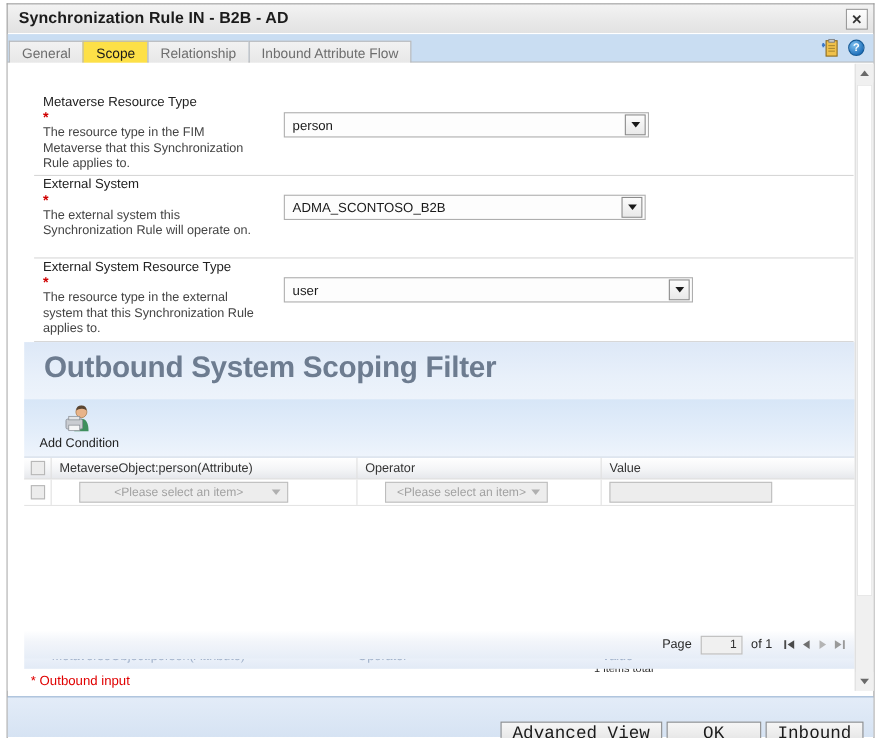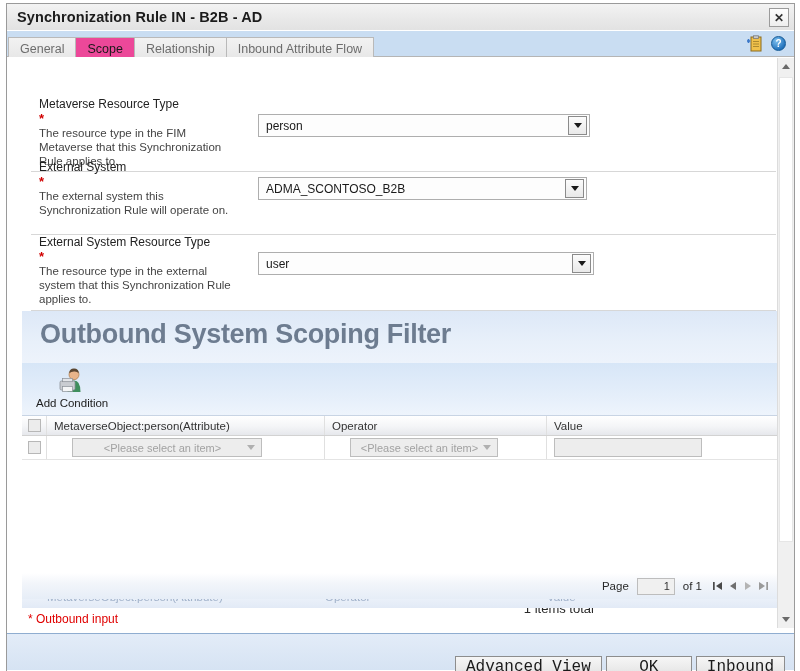--- a/index.html
+++ b/index.html
@@ -100,21 +100,21 @@
     color: #6d6d6d;
     background: linear-gradient(to bottom, #f2f2f2, #e6e6e6);
     border: 1px solid #b9b9b9;
     border-right: none;
     box-sizing: border-box;
     cursor: pointer;
     white-space: nowrap;
   }
   .tab:last-child { border-right: 1px solid #b9b9b9; }
   .tab.active {
-    background: #ec4899;
+    background: #fde047;
     color: #1a1a1a;
     border-bottom-color: #ffffff;
   }
 
   .tab-icons {
     position: absolute;
     right: 8px; top: 4px;
     display: flex;
     align-items: center;
     gap: 8px;
@@ -366,21 +366,21 @@
     left: 0; top: 262px;
     width: 755px; height: 26px;
     background: linear-gradient(to bottom, #ffffff 0%, #f2f5fa 40%, #e6edf7 100%);
     box-sizing: border-box;
     display: flex;
     align-items: center;
     justify-content: flex-end;
     padding-right: 8px;
     gap: 8px;
   }
-  .pager-total { font-size: 13px; color: #2a2a2a; margin-top: 44px; }
+  .pager-total { font-size: 10px; color: #2a2a2a; margin-top: 44px; }
   .pager-label { font-size: 11.5px; color: #2a2a2a; }
   .pager-input {
     width: 38px; height: 17px;
     background: #f0f0f0;
     border: 1px solid #bdbdbd;
     box-sizing: border-box;
     font-size: 11px;
     color: #333;
     text-align: right;
     padding-right: 4px;
@@ -535,21 +535,21 @@
         </svg>
       </span>
       <span class="icon-help">?</span>
     </div>
   </div>
 
   <a class="more-info">More information</a>
 
   <div class="content">
 
-    <div class="form-row" style="top:28px; height:75px;margin-top:12px;">
+    <div class="form-row" style="top:28px; height:75px;">
       <div class="field-label">Metaverse Resource Type</div>
       <div class="req-star">*</div>
       <div class="field-desc">The resource type in the FIM Metaverse that this Synchronization Rule applies to.</div>
       <div class="combo" style="left:227px; top:17px; width:332px;">
         <span class="combo-text">person</span>
         <span class="combo-btn">
             <span class="chev"></span>
           </span>
       </div>
     </div>
@@ -563,21 +563,21 @@
         <span class="combo-btn">
             <span class="chev"></span>
           </span>
       </div>
     </div>
 
     <div class="form-row" style="top:178px; height:76px;">
       <div class="field-label">External System Resource Type</div>
       <div class="req-star">*</div>
       <div class="field-desc">The resource type in the external system that this Synchronization Rule applies to.</div>
-      <div class="combo" style="left:227px; top:17px; width:336px;">
+      <div class="combo" style="left:227px; top:17px; width:372px;">
         <span class="combo-text">user</span>
         <span class="combo-btn">
             <span class="chev"></span>
           </span>
       </div>
     </div>
 
     <div class="filter-panel">
 
       <div class="filter-header">

